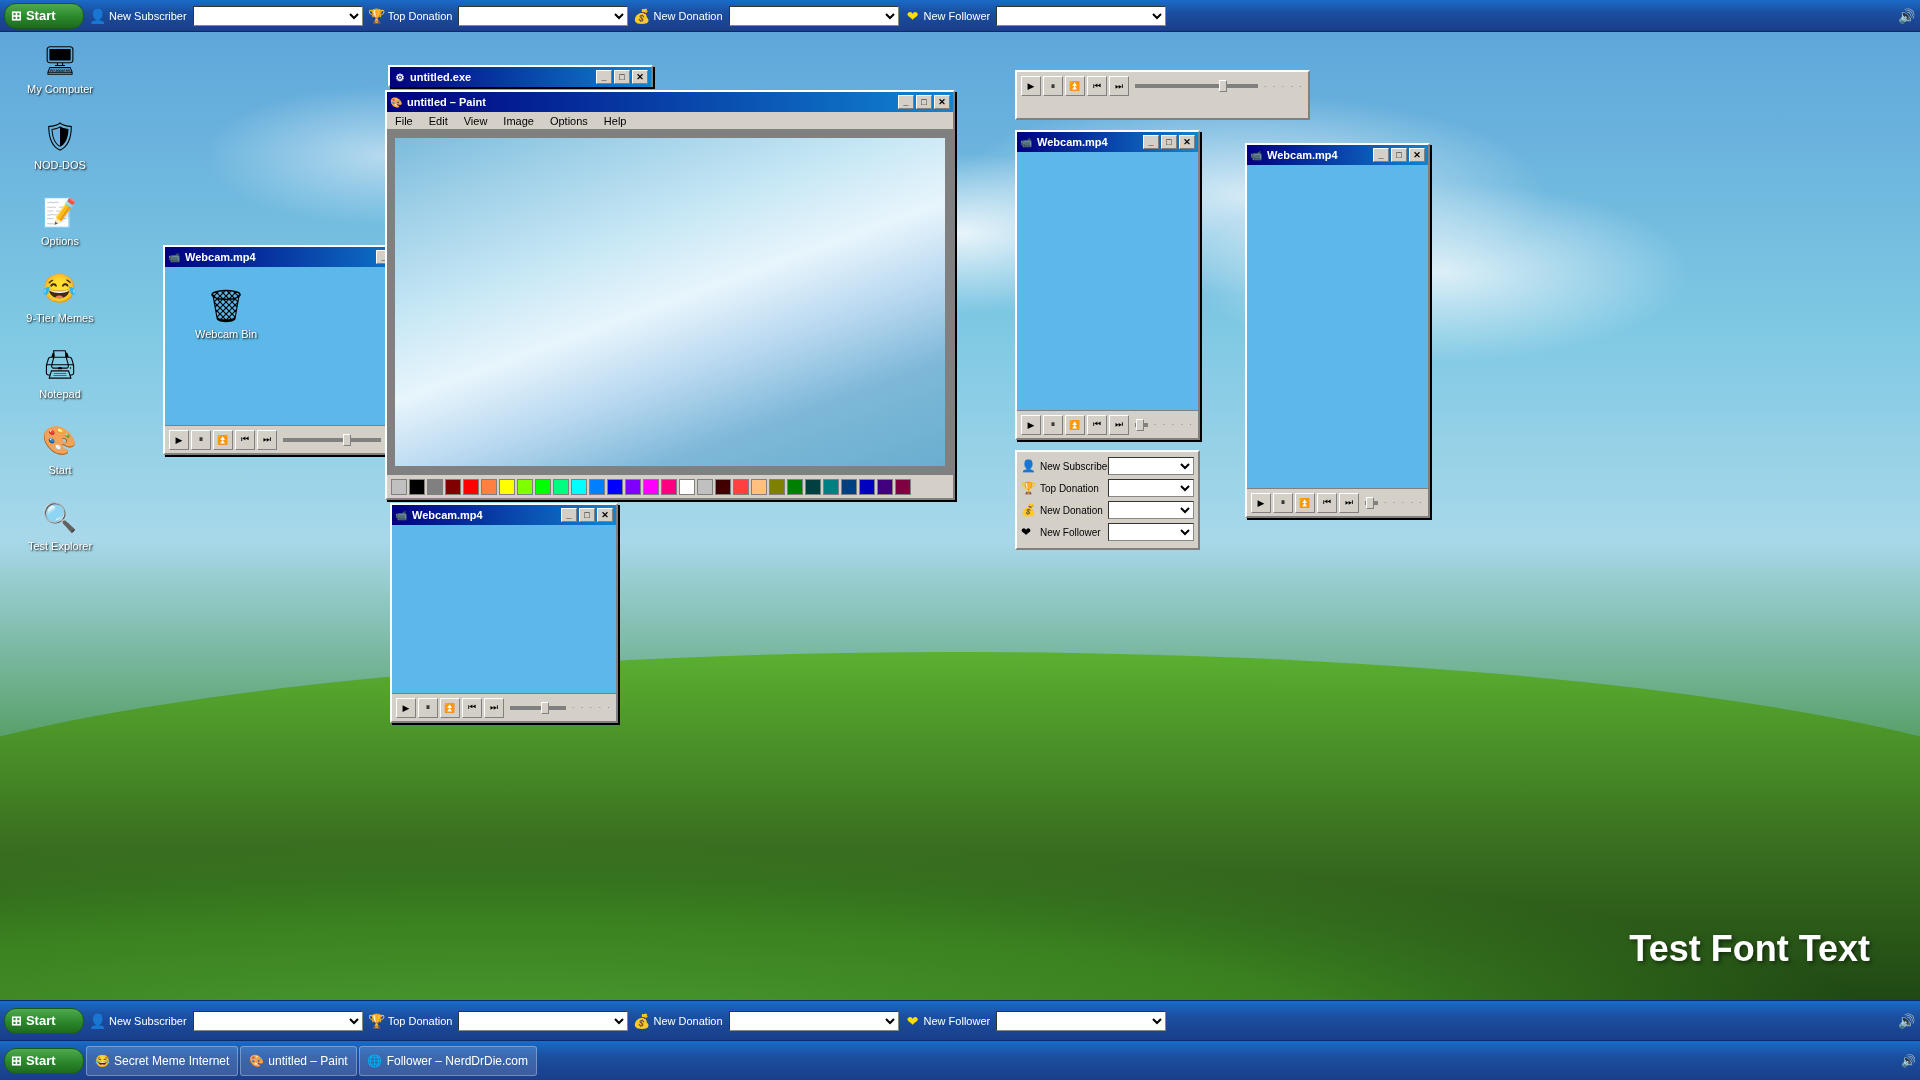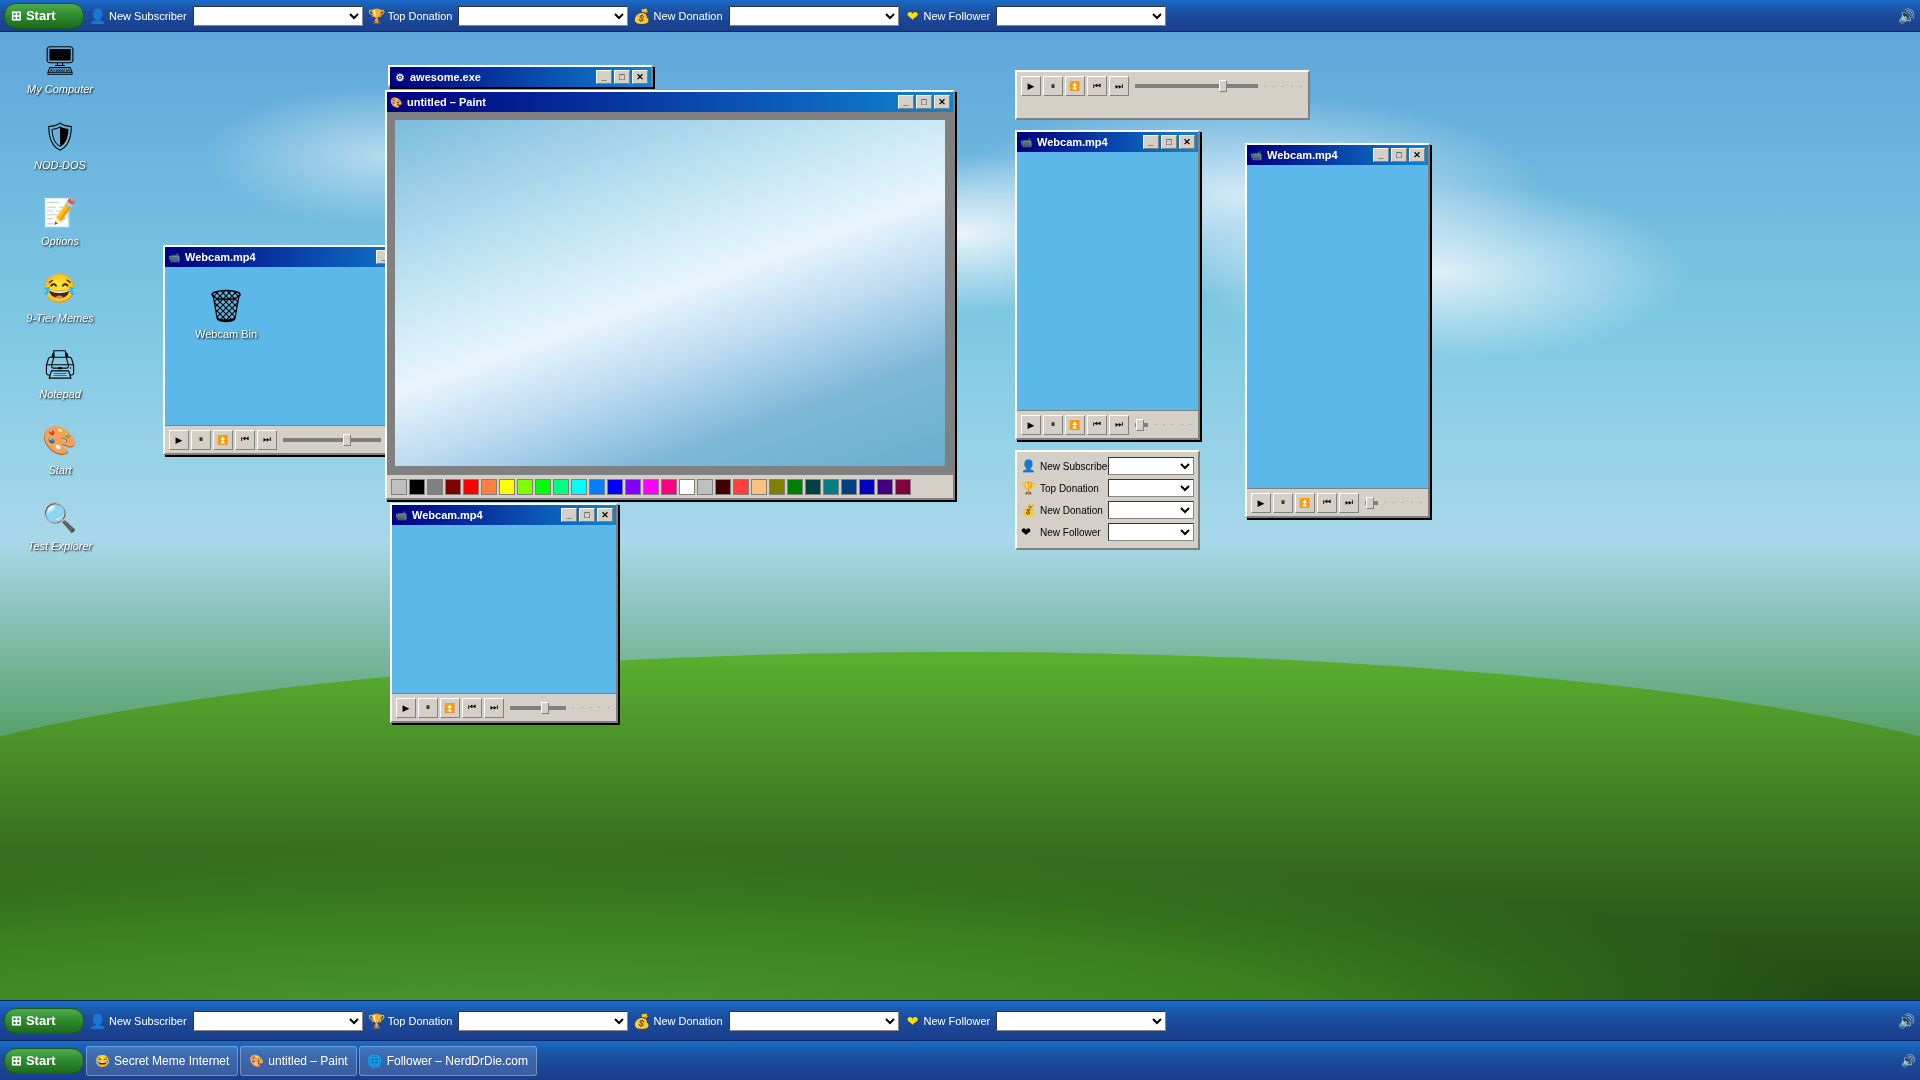--- a/index.html
+++ b/index.html
@@ -166,21 +166,20 @@
       justify-content: center;
       font-size: 28px;
     }
 
     .desktop-icon .icon-label {
       color: white;
       font-size: 11px;
       text-align: center;
       text-shadow: 1px 1px 2px black;
       line-height: 1.2;
-      font-style: italic;
     }
 
     
     .win95-window {
       position: absolute;
       background: #d4d0c8;
       border: 2px solid;
       border-color: #ffffff #808080 #808080 #ffffff;
       box-shadow: 2px 2px 0 #000;
     }
@@ -451,39 +450,47 @@
     </div>
     <div class="desktop-icon">
       <div class="icon-img">🔍</div>
       <div class="icon-label">Test Explorer</div>
     </div>
   </div>
 
   <div class="win95-window awesome-window" style="top:65px; left:388px; width:265px; height:22px;">
     <div class="win95-titlebar">
       <span class="title-icon">⚙</span>
-      <span class="title-text">awesome.exe</span>
+      <span class="title-text">untitled.exe</span>
       <div class="win-controls">
         <div class="win-btn">_</div>
         <div class="win-btn">□</div>
         <div class="win-btn">✕</div>
       </div>
     </div>
   </div>
 
   <div class="win95-window" style="top:90px; left:385px; width:570px; height:410px; z-index:50;">
     <div class="win-flex">
       <div class="win95-titlebar">
         <span class="title-icon">🎨</span>
         <span class="title-text">untitled – Paint</span>
         <div class="win-controls">
           <div class="win-btn">_</div>
           <div class="win-btn">□</div>
           <div class="win-btn">✕</div>
         </div>
+      </div>
+      <div class="paint-menubar">
+        <span class="paint-menu-item">File</span>
+        <span class="paint-menu-item">Edit</span>
+        <span class="paint-menu-item">View</span>
+        <span class="paint-menu-item">Image</span>
+        <span class="paint-menu-item">Options</span>
+        <span class="paint-menu-item">Help</span>
       </div>
       <div style="flex:1; background:#808080; position:relative; overflow:hidden;">
         <div style="position:absolute; top:8px; left:8px; right:8px; bottom:8px;
                     background: linear-gradient(160deg, #7bbcdc 0%, #9fd0e8 15%, #c8e8f5 35%, #e8f5fc 50%, #b8d8f0 65%, #7eb8d8 80%, #6aaecf 100%);">
         </div>
       </div>
       <div class="paint-colors">
         <div class="color-swatch" style="background:#c0c0c0;"></div>
         <div class="color-swatch" style="background:#000000;"></div>
         <div class="color-swatch" style="background:#808080;"></div>
@@ -659,20 +666,21 @@
       <div class="wc-btn">⏫</div>
       <div class="wc-btn">⏮</div>
       <div class="wc-btn">⏭</div>
       <div style="flex:1; height:4px; background:#808080; margin:0 4px; position:relative;">
         <div style="position:absolute; right:25%; top:-4px; width:8px; height:12px; background:#d4d0c8; border:1px solid; border-color:#ffffff #808080 #808080 #ffffff;"></div>
       </div>
       <span class="dots-indicator">· · · · ·</span>
     </div>
   </div>
 
+  <div class="test-font-text">Test Font Text</div>
 
   <div style="position:absolute; bottom:40px; left:0; right:0; height:40px;
               background:linear-gradient(180deg,#1a6bc7 0%,#1a4fa0 40%,#1a3d8a 100%);
               display:flex; align-items:center; padding:0 4px; gap:2px; z-index:999; border-top:1px solid #0a2a6a;">
     <button class="start-btn">
       <span>⊞</span>
       <span>Start</span>
     </button>
 
     <div class="tb-item">

